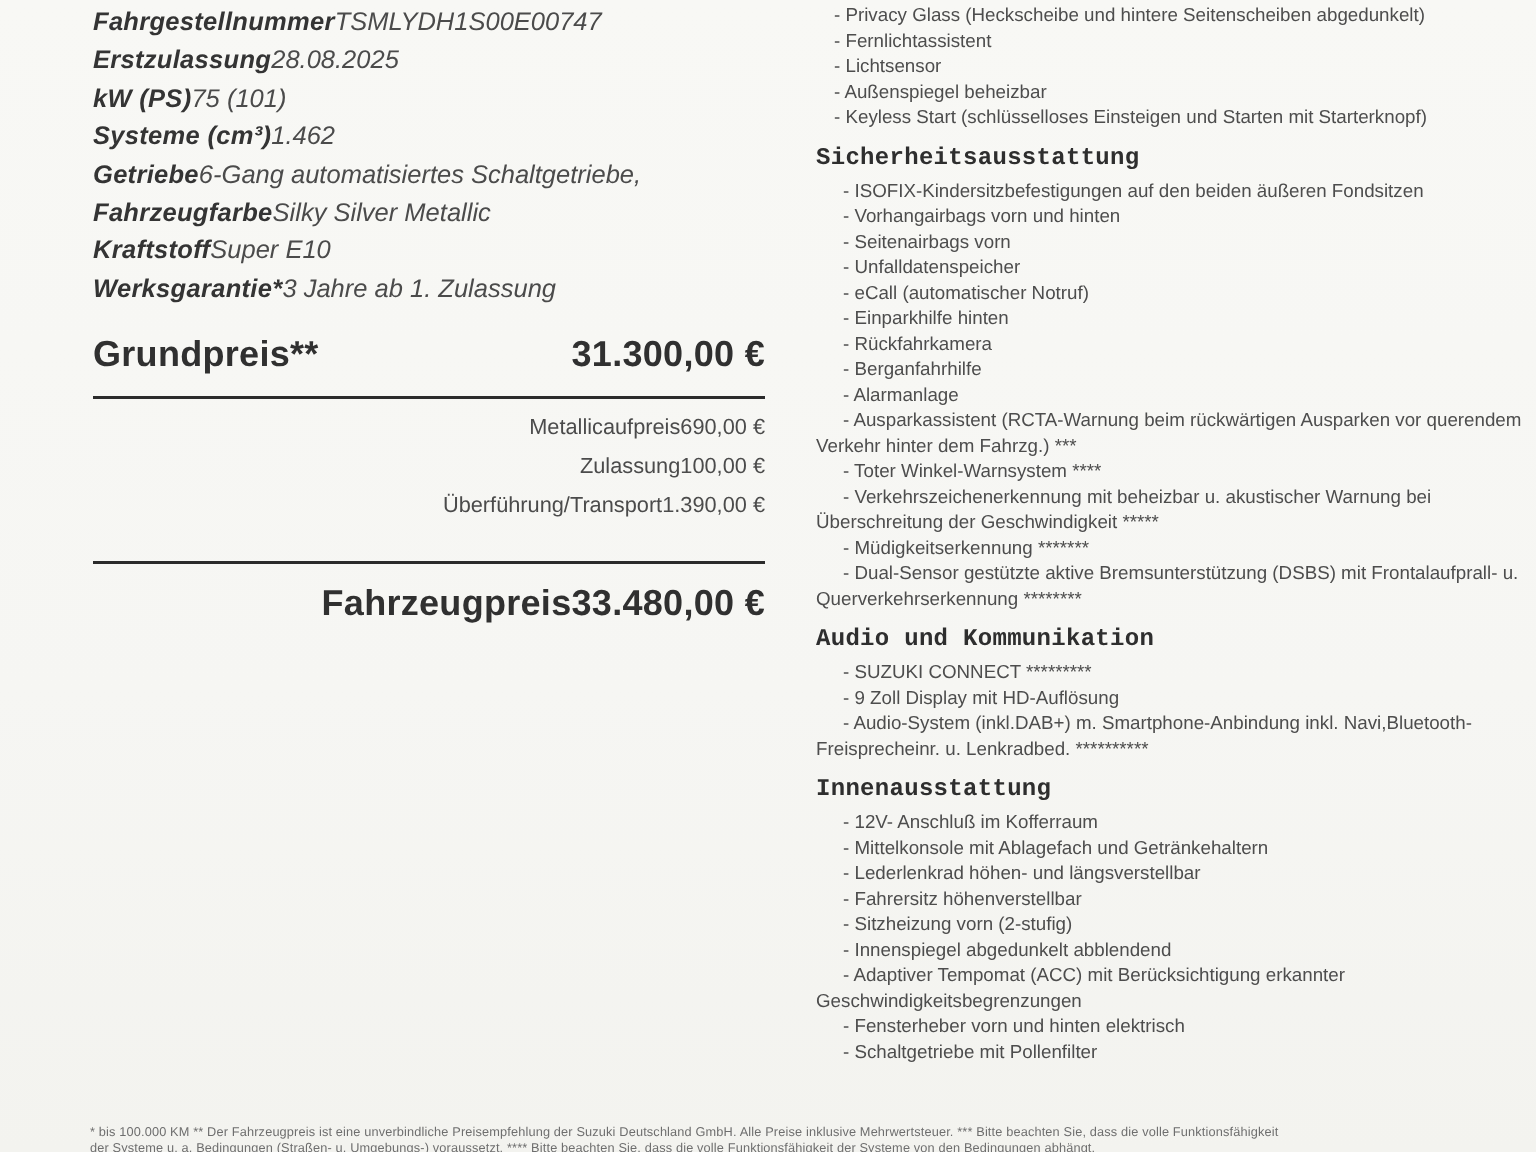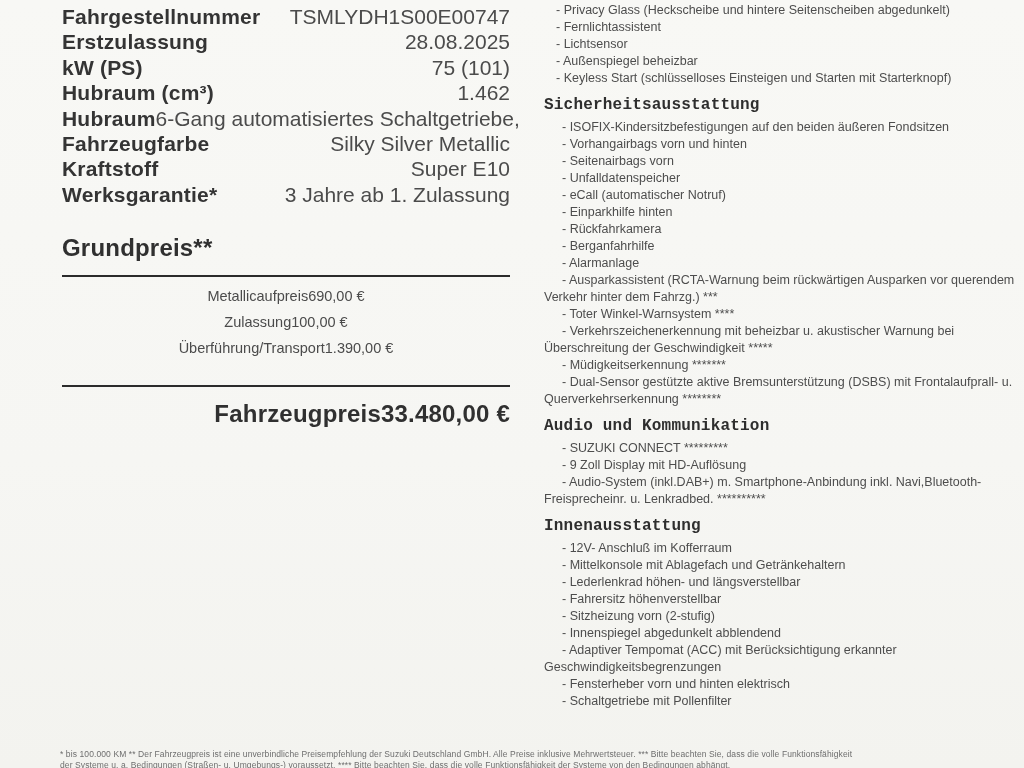--- a/index.html
+++ b/index.html
@@ -7,35 +7,35 @@
     position:relative; width:1024px; height:768px; overflow:hidden;
     background:#f7f7f4;
     background-image: linear-gradient(180deg, #f8f8f5 0%, #f6f6f3 60%, #f3f3ef 100%);
     font-family:"Liberation Sans", sans-serif;
     color:#3c3c3c;
     -webkit-font-smoothing:antialiased;
   }
 
   
   .left-col { position:absolute; left:62px; top:5px; width:448px; }
-  .spec-row { display:flex; justify-content:space-between; align-items:flex-start; height:25.4px; font-size:21px; }
+  .spec-row { display:flex; align-items:flex-start; height:25.4px; font-size:17px;font-style:italic; }
   .spec-label { font-weight:bold; color:#343434; letter-spacing:.2px; white-space:nowrap; }
   .spec-value { color:#4b4b4b; text-align:right; white-space:nowrap; }
 
   .big-row { display:flex; justify-content:space-between; align-items:baseline;
              font-size:24px; font-weight:bold; color:#303030; letter-spacing:.2px; }
-  .base-row  { margin-top:26px; }
+  .base-row  { margin-top:15px; }
   .total-row { margin-top:13px;justify-content:flex-end; }
 
   .rule { border:none; border-top:2.5px solid #2b2b2b; margin:0; }
   .rule-1 { margin-top:13px; }
   .rule-2 { margin-top:19px; }
 
   .extras { margin-top:11px; }
-  .extra-row { display:flex; justify-content:center; align-items:flex-start; height:26px; font-size:14.5px; color:#4b4b4b; }
+  .extra-row { display:flex; justify-content:flex-end; align-items:flex-start; height:26px; font-size:14.5px; color:#4b4b4b; }
   .extra-label { white-space:nowrap; }
   .extra-value { text-align:right; white-space:nowrap; }
 
   
   .right-col { position:absolute; left:528px; top:2px; width:487px;
                font-size:12.5px; line-height:17px; color:#4d4d4d;margin-left:16px; }
   .eq-item { text-indent:12px; }
   .eq-section .eq-item { text-indent:18px; }
   .eq-heading { font-size:16px; line-height:19px; font-weight:bold; color:#2e2e2e;
                 margin:9px 0 4px 0; letter-spacing:.2px; text-indent:0;font-family:Liberation Mono, monospace; }
@@ -61,26 +61,26 @@
     <span class="spec-label">Erstzulassung</span>
     <span class="spec-value">28.08.2025</span>
   </div>
 
   <div class="spec-row">
     <span class="spec-label">kW (PS)</span>
     <span class="spec-value">75 (101)</span>
   </div>
 
   <div class="spec-row">
-    <span class="spec-label">Hubraum (cm³)</span>
+    <span class="spec-label">Systeme (cm³)</span>
     <span class="spec-value">1.462</span>
   </div>
 
   <div class="spec-row">
-    <span class="spec-label">Hubraum</span>
+    <span class="spec-label">Getriebe</span>
     <span class="spec-value">6-Gang automatisiertes Schaltgetriebe,</span>
   </div>
 
   <div class="spec-row">
     <span class="spec-label">Fahrzeugfarbe</span>
     <span class="spec-value">Silky Silver Metallic</span>
   </div>
 
   <div class="spec-row">
     <span class="spec-label">Kraftstoff</span>
@@ -88,20 +88,21 @@
   </div>
 
   <div class="spec-row">
     <span class="spec-label">Werksgarantie*</span>
     <span class="spec-value">3 Jahre ab 1. Zulassung</span>
   </div>
 </div>
 
     <div class="big-row base-row">
       <span class="big-label">Grundpreis**</span>
+      <span class="big-value">31.300,00 €</span>
     </div>
 
     <hr class="rule rule-1">
 
     <div class="extras">
   <div class="extra-row">
     <span class="extra-label">Metallicaufpreis</span>
     <span class="extra-value">690,00 €</span>
   </div>
 

